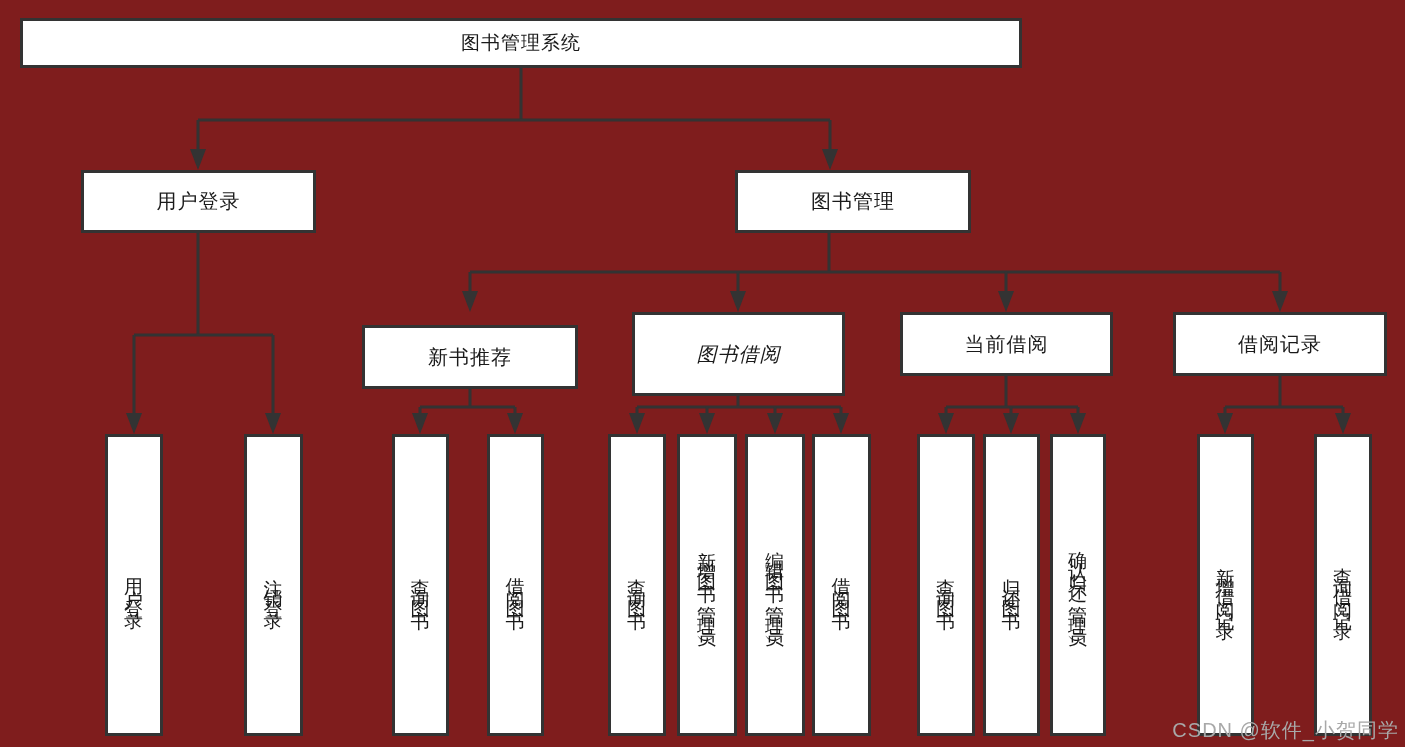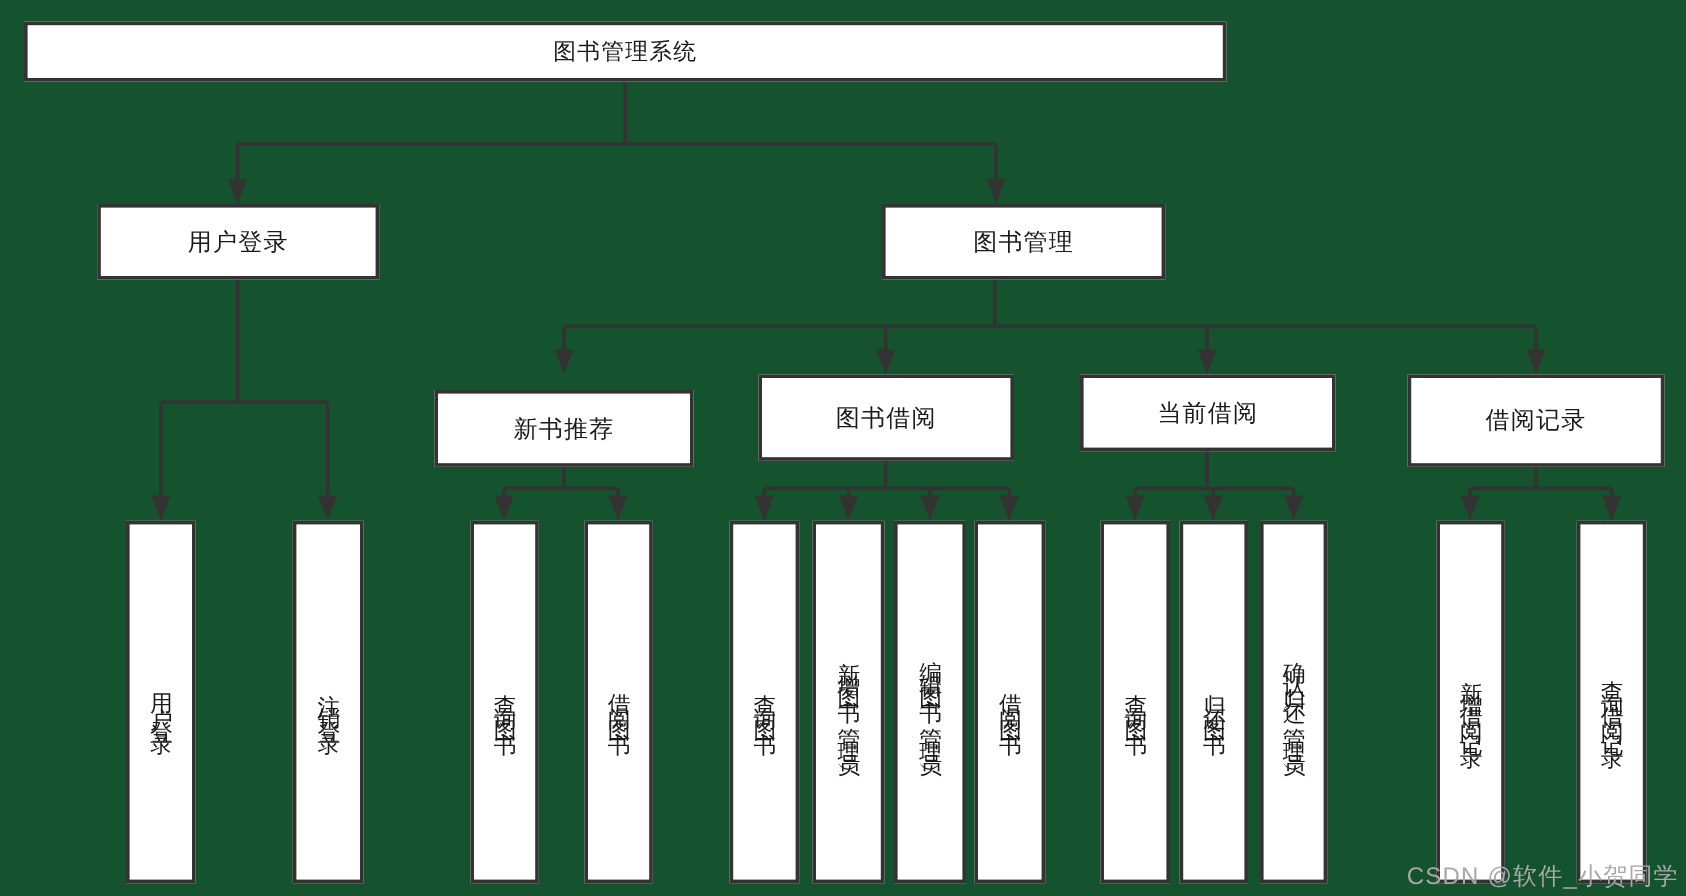--- a/index.html
+++ b/index.html
@@ -5,21 +5,21 @@
   html, body {
     margin: 0;
     padding: 0;
     background: #ffffff;
     font-family: "Liberation Sans", sans-serif;
   }
   .stage {
     position: relative;
     width: 1405px;
     height: 747px;
-    background: #14532d;
+    background: #7f1d1d;
     overflow: hidden;
   }
   .connectors {
     position: absolute;
     left: 0; top: 0;
     width: 1405px;
     height: 747px;
     z-index: 1;
   }
   .node {
@@ -54,23 +54,23 @@
     line-height: 1;
     white-space: nowrap;
   }
   
   #root-box        { left: 20px;  top: 18px;  width: 1002px; height: 50px; font-size: 19px; }
   
   #user-login-box  { left: 81px;  top: 170px; width: 235px; height: 63px; }
   #book-mgmt-box   { left: 711px; top: 170px; width: 236px; height: 63px; margin-left: 24px; }
   
   #newbook-box     { left: 362px; top: 312px; width: 216px; height: 64px; margin-top: 13px; }
-  #borrow-box      { left: 632px; top: 312px; width: 213px; height: 72px; }
+  #borrow-box      { left: 632px; top: 312px; width: 213px; height: 84px; font-style: italic; }
   #current-box     { left: 900px; top: 312px; width: 213px; height: 64px; }
-  #records-box     { left: 1173px;top: 312px; width: 214px; height: 77px; }
+  #records-box     { left: 1173px;top: 312px; width: 214px; height: 64px; }
   
   .leaf { top: 434px; height: 302px; }
   #leaf-1  { left: 105px;  width: 58px; }
   #leaf-2  { left: 244px;  width: 59px; }
   #leaf-3  { left: 392px;  width: 57px; }
   #leaf-4  { left: 487px;  width: 57px; }
   #leaf-5  { left: 608px;  width: 58px; }
   #leaf-6  { left: 677px;  width: 60px; }
   #leaf-7  { left: 745px;  width: 60px; }
   #leaf-8  { left: 812px;  width: 59px; }

